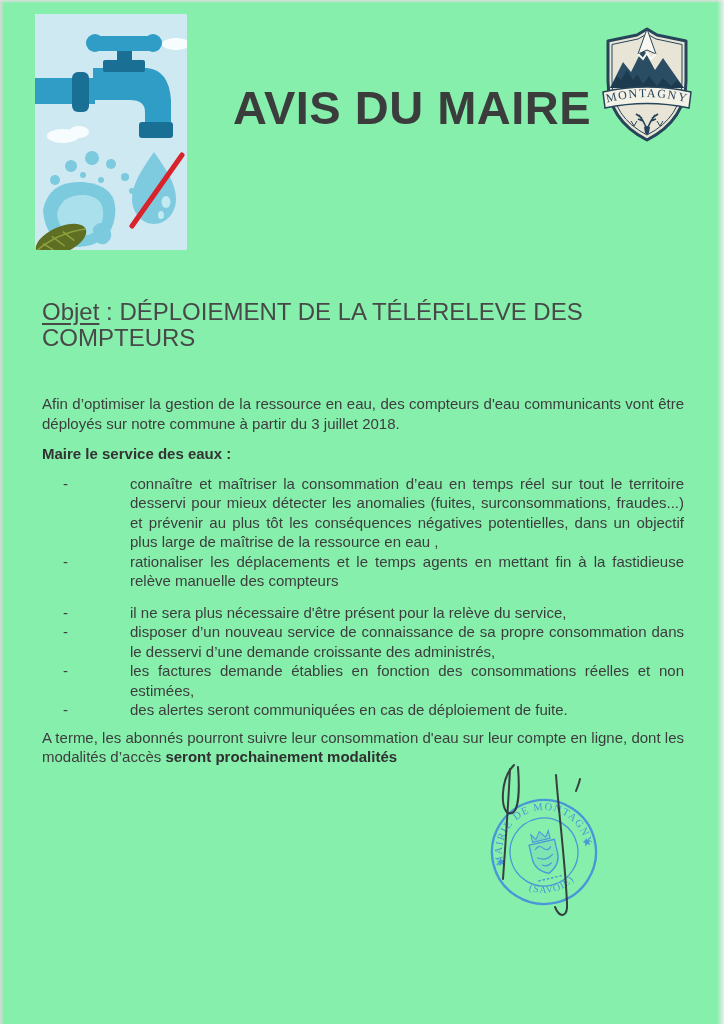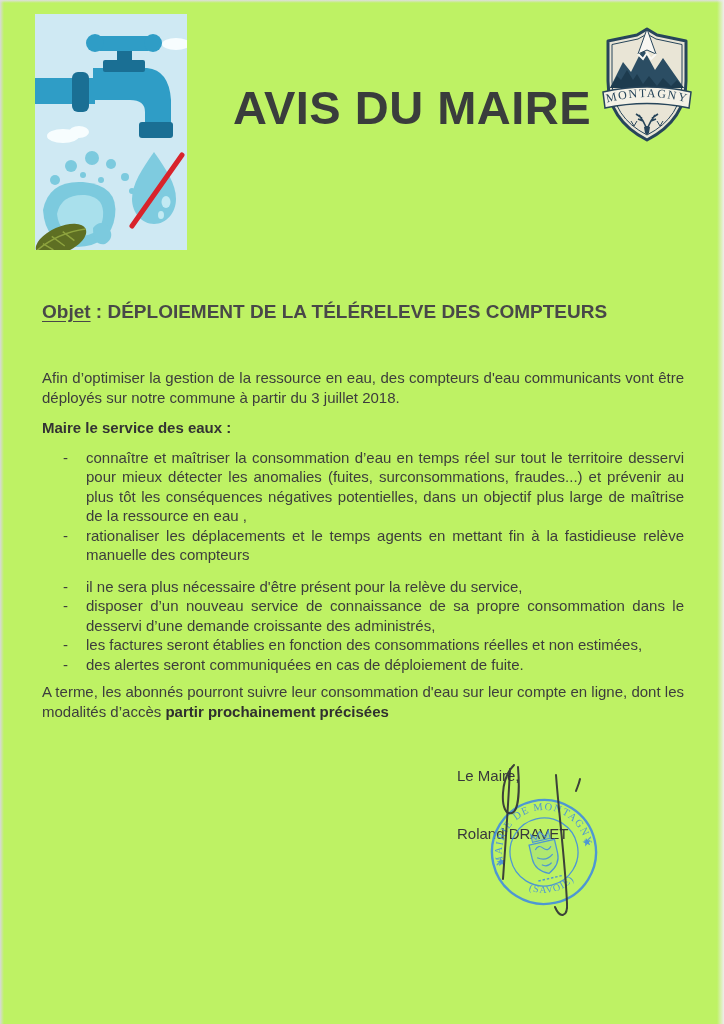--- a/index.html
+++ b/index.html
@@ -1,44 +1,44 @@
 <!DOCTYPE html>
 <html lang="fr"><head>
 <meta charset="utf-8">
 <style>
   html,body{margin:0;padding:0;background:#ffffff;}
   .page{
-    position:relative;width:724px;height:1024px;background:#bef264;overflow:hidden;
+    position:relative;width:724px;height:1024px;background:#86efac;overflow:hidden;
     font-family:"Liberation Sans",sans-serif;color:#3d3d3d;
   }
   
   .edge-left{position:absolute;left:0;top:0;bottom:0;width:4px;
     background:linear-gradient(to right,#d9d9d9,rgba(255,255,255,0));}
   .edge-top{position:absolute;left:0;top:0;right:0;height:3px;
     background:linear-gradient(to bottom,#dfdfdf,rgba(255,255,255,0));}
   .edge-right{position:absolute;right:0;top:0;bottom:0;width:7px;
     background:linear-gradient(to left,#ededed,rgba(255,255,255,0));}
 
   .tap-illo{position:absolute;left:35px;top:14px;}
   .page-title{position:absolute;left:202px;top:84px;width:420px;margin:0;
     font-size:47px;line-height:1;font-weight:700;color:#3a3d3c;text-align:center;
     letter-spacing:0.5px;}
   .logo{position:absolute;left:597px;top:26px;}
 
   .body-text{position:absolute;left:42px;top:299px;width:642px;
     font-size:15px;line-height:19.5px;}
-  .objet{font-size:19px;line-height:26px;color:#484848;margin:0 0 43px 0;font-weight:700;}
+  .objet{font-size:24px;line-height:26px;color:#484848;margin:0 0 43px 0;font-weight:400;}
   .objet-label{text-decoration:underline;text-underline-offset:3px;}
   .para{margin:0 0 11px 0;text-align:justify;}
   .heading{margin:0 0 10px 0;font-weight:700;color:#333;}
   .list{margin:0 0 12px 0;}
   .list.tight{margin-bottom:8px;}
   .li{display:flex;}
   .li-marker{flex:0 0 23px;margin-left:21px;}
-  .li-text{flex:1;text-align:justify;}
+  .li-text{flex:1;text-align:justify;margin-left:44px;}
   .closing{margin:0;text-align:justify;}
   .closing .semibold{font-weight:600;color:#2f2f2f;}
 
   .signature{position:absolute;left:457px;top:767px;font-size:15px;color:#38383c;z-index:2;}
   .sig-role{margin:0 0 41px 0;}
   .sig-name{margin:0;}
 
   .stamp{position:absolute;left:486px;top:794px;transform:rotate(-13deg);opacity:.92;z-index:3;}
   .handwriting{position:absolute;left:470px;top:755px;z-index:4;}
 </style>
@@ -140,35 +140,31 @@
       <div class="li">
         <span class="li-marker">-</span>
         <span class="li-text">il ne sera plus nécessaire d'être présent pour la relève du service,</span>
       </div>
       <div class="li">
         <span class="li-marker">-</span>
         <span class="li-text">disposer d’un nouveau service de connaissance de sa propre consommation dans le desservi d’une demande croissante des administrés,</span>
       </div>
       <div class="li">
         <span class="li-marker">-</span>
-        <span class="li-text">les factures seront établies en fonction des consommations réelles et non estimées,</span>
+        <span class="li-text">les factures demande établies en fonction des consommations réelles et non estimées,</span>
       </div>
       <div class="li">
         <span class="li-marker">-</span>
         <span class="li-text">des alertes seront communiquées en cas de déploiement de fuite.</span>
       </div>
     </div>
 
-    <p class="closing"><span>A terme, les abonnés pourront suivre leur consommation d'eau sur leur compte en ligne, dont les modalités d’accès </span><span class="semibold">partir prochainement précisées</span></p>
+    <p class="closing"><span>A terme, les abonnés pourront suivre leur consommation d'eau sur leur compte en ligne, dont les modalités d’accès </span><span class="semibold">seront prochainement modalités</span></p>
   </div>
 
-  <div class="signature">
-    <p class="sig-role">Le Maire,</p>
-    <p class="sig-name">Roland DRAVET</p>
-  </div>
 
   <svg class="stamp" width="116" height="116" viewBox="0 0 116 116">
     <defs>
       <path id="stampTop" d="M16,58 A42,42 0 0 1 100,58"></path>
       <path id="stampBottom" d="M17,58 A41,41 0 0 0 99,58"></path>
     </defs>
     <g stroke="#4590dc" fill="none">
       <circle cx="58" cy="58" r="52" stroke-width="2.4"></circle>
       <circle cx="58" cy="58" r="34" stroke-width="1.3"></circle>
     </g>

